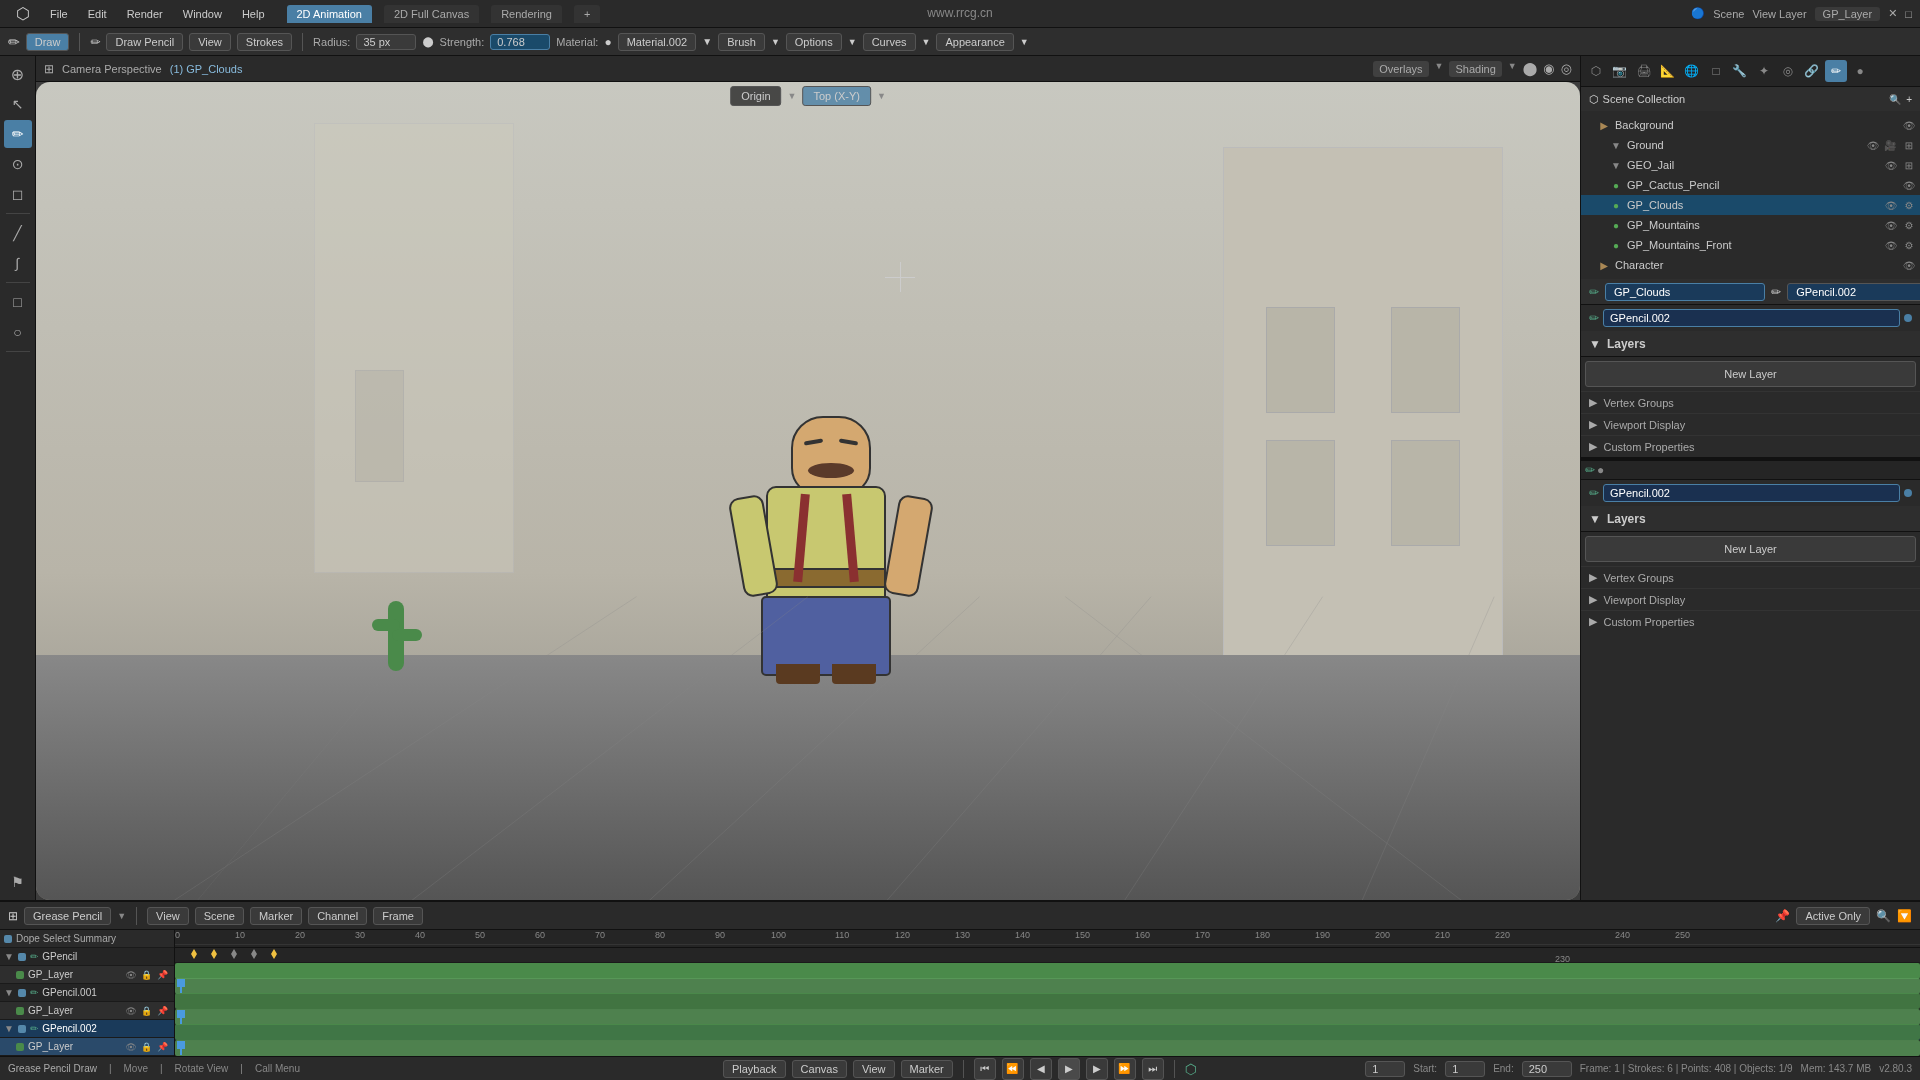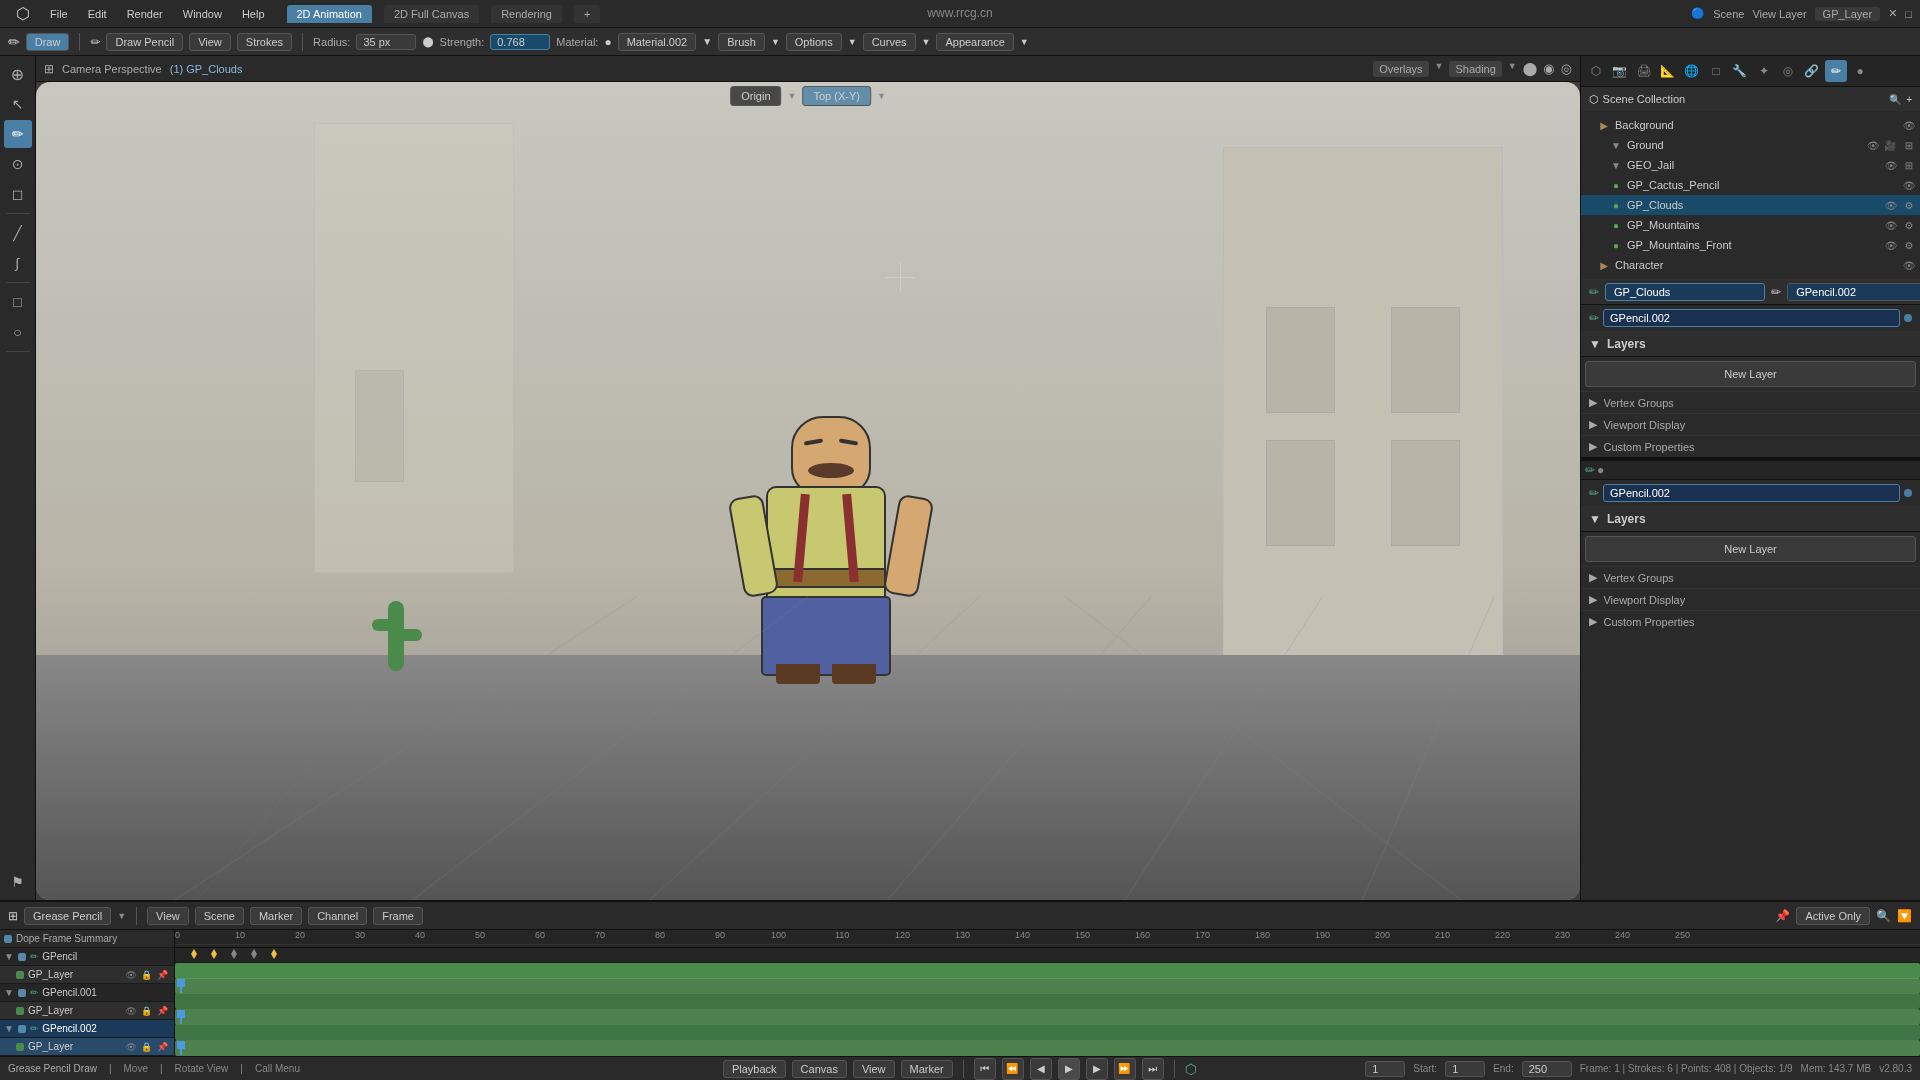--- a/index.html
+++ b/index.html
@@ -1052,21 +1052,21 @@
       <span style="font-size:12px;">🔍</span>
       <span style="font-size:12px;">🔽</span>
     </div>
   </div>
 
   <div class="timeline-content">
 
     <div class="timeline-labels">
       <div class="timeline-label-row header-row">
         <div class="tl-color" style="background:#5588aa;"></div>
-        <span>Dope Frame Summary</span>
+        <span>Dope Select Summary</span>
       </div>
       <div class="timeline-label-row">
         <span style="font-size:10px;color:#888;">▼</span>
         <div class="tl-color" style="background:#5588aa;"></div>
         <span style="font-size:10px;color:#5a8;">✏</span>
         <span>GPencil</span>
       </div>
       <div class="timeline-label-row" style="background:#2e2e2e;">
         <span style="width:8px;"></span>
         <div class="tl-color" style="background:#4a8a4a;"></div>
@@ -1180,21 +1180,21 @@
         <span style="position:absolute;left:780px;font-size:9px;color:#888;">130</span>
         <span style="position:absolute;left:840px;font-size:9px;color:#888;">140</span>
         <span style="position:absolute;left:900px;font-size:9px;color:#888;">150</span>
         <span style="position:absolute;left:960px;font-size:9px;color:#888;">160</span>
         <span style="position:absolute;left:1020px;font-size:9px;color:#888;">170</span>
         <span style="position:absolute;left:1080px;font-size:9px;color:#888;">180</span>
         <span style="position:absolute;left:1140px;font-size:9px;color:#888;">190</span>
         <span style="position:absolute;left:1200px;font-size:9px;color:#888;">200</span>
         <span style="position:absolute;left:1260px;font-size:9px;color:#888;">210</span>
         <span style="position:absolute;left:1320px;font-size:9px;color:#888;">220</span>
-        <span style="position:absolute;left:1380px;font-size:9px;color:#888;">230</span>
+        <span style="position:absolute;left:1380px;font-size:9px;color:#888;margin-top:24px;">230</span>
         <span style="position:absolute;left:1440px;font-size:9px;color:#888;">240</span>
         <span style="position:absolute;left:1500px;font-size:9px;color:#888;">250</span>
       </div>
     </div>
   </div>
 
   <div class="status-bar" style="position:relative;">
     <span style="color:#aaa;">Grease Pencil Draw</span>
     <span>|</span>
     <span>Move</span>

